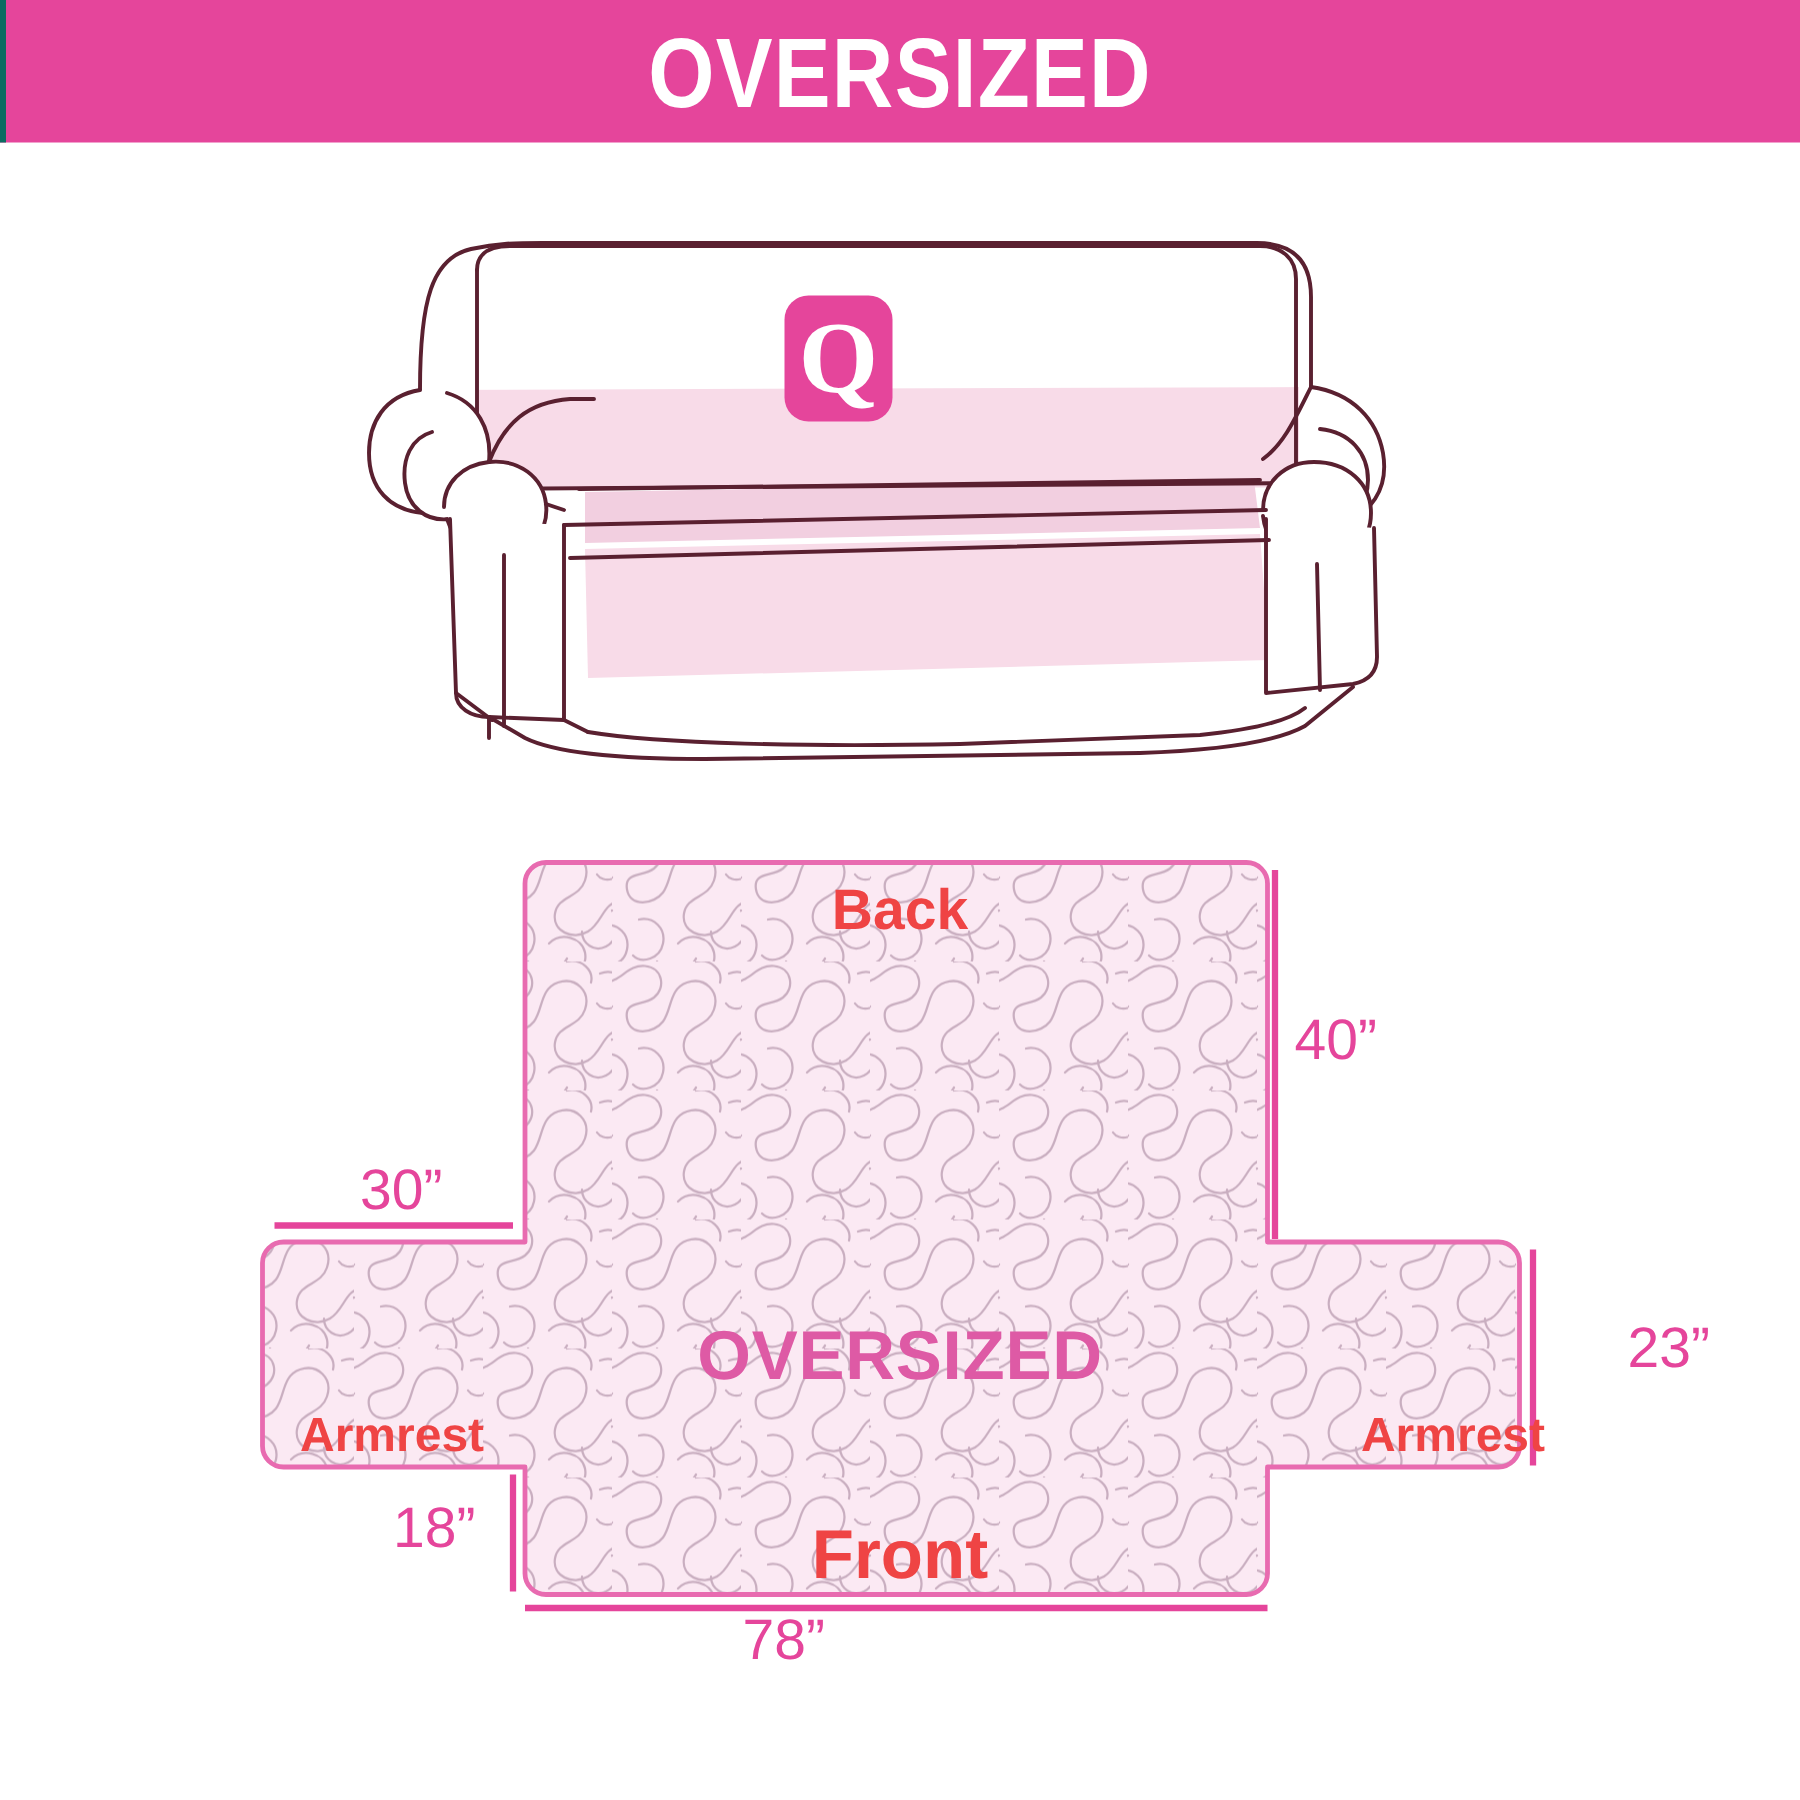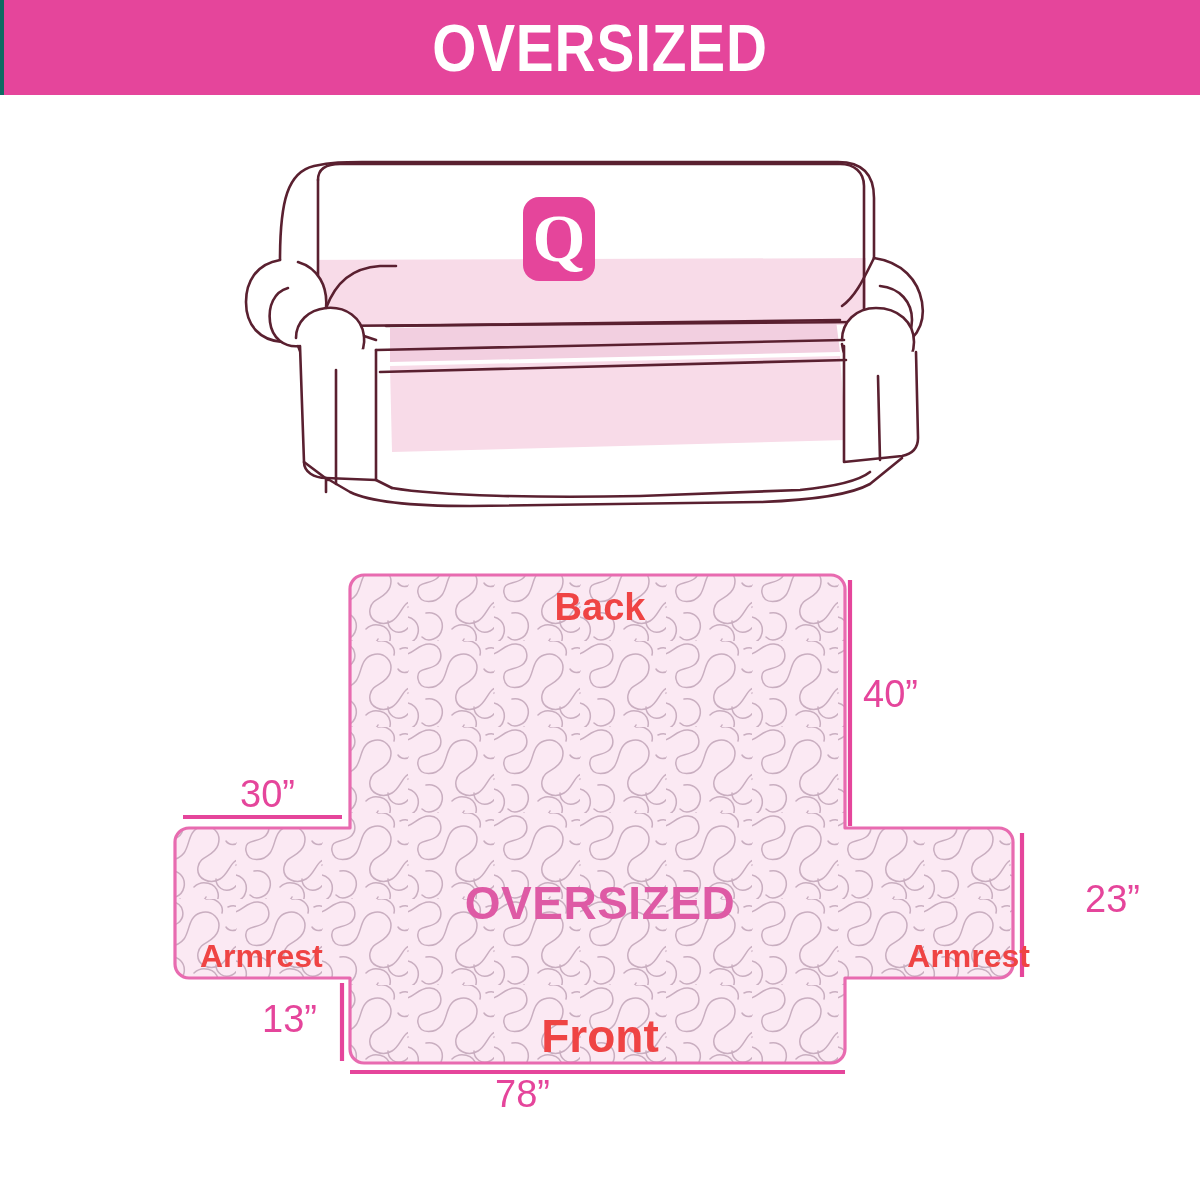--- a/index.html
+++ b/index.html
@@ -212,18 +212,18 @@
     <div class="flat-label lbl-front">Front</div>
 
     <div class="flat-label lbl-oversized">OVERSIZED</div>
 
     <div class="dim-label dim-40">40”</div>
 
     <div class="dim-label dim-24">30”</div>
 
     <div class="dim-label dim-23">23”</div>
 
-    <div class="dim-label dim-13">13”</div>
+    <div class="dim-label dim-13">18”</div>
 
     <div class="dim-label dim-78">78”</div>
   </div>
 
 </div>
 
 </body></html>

